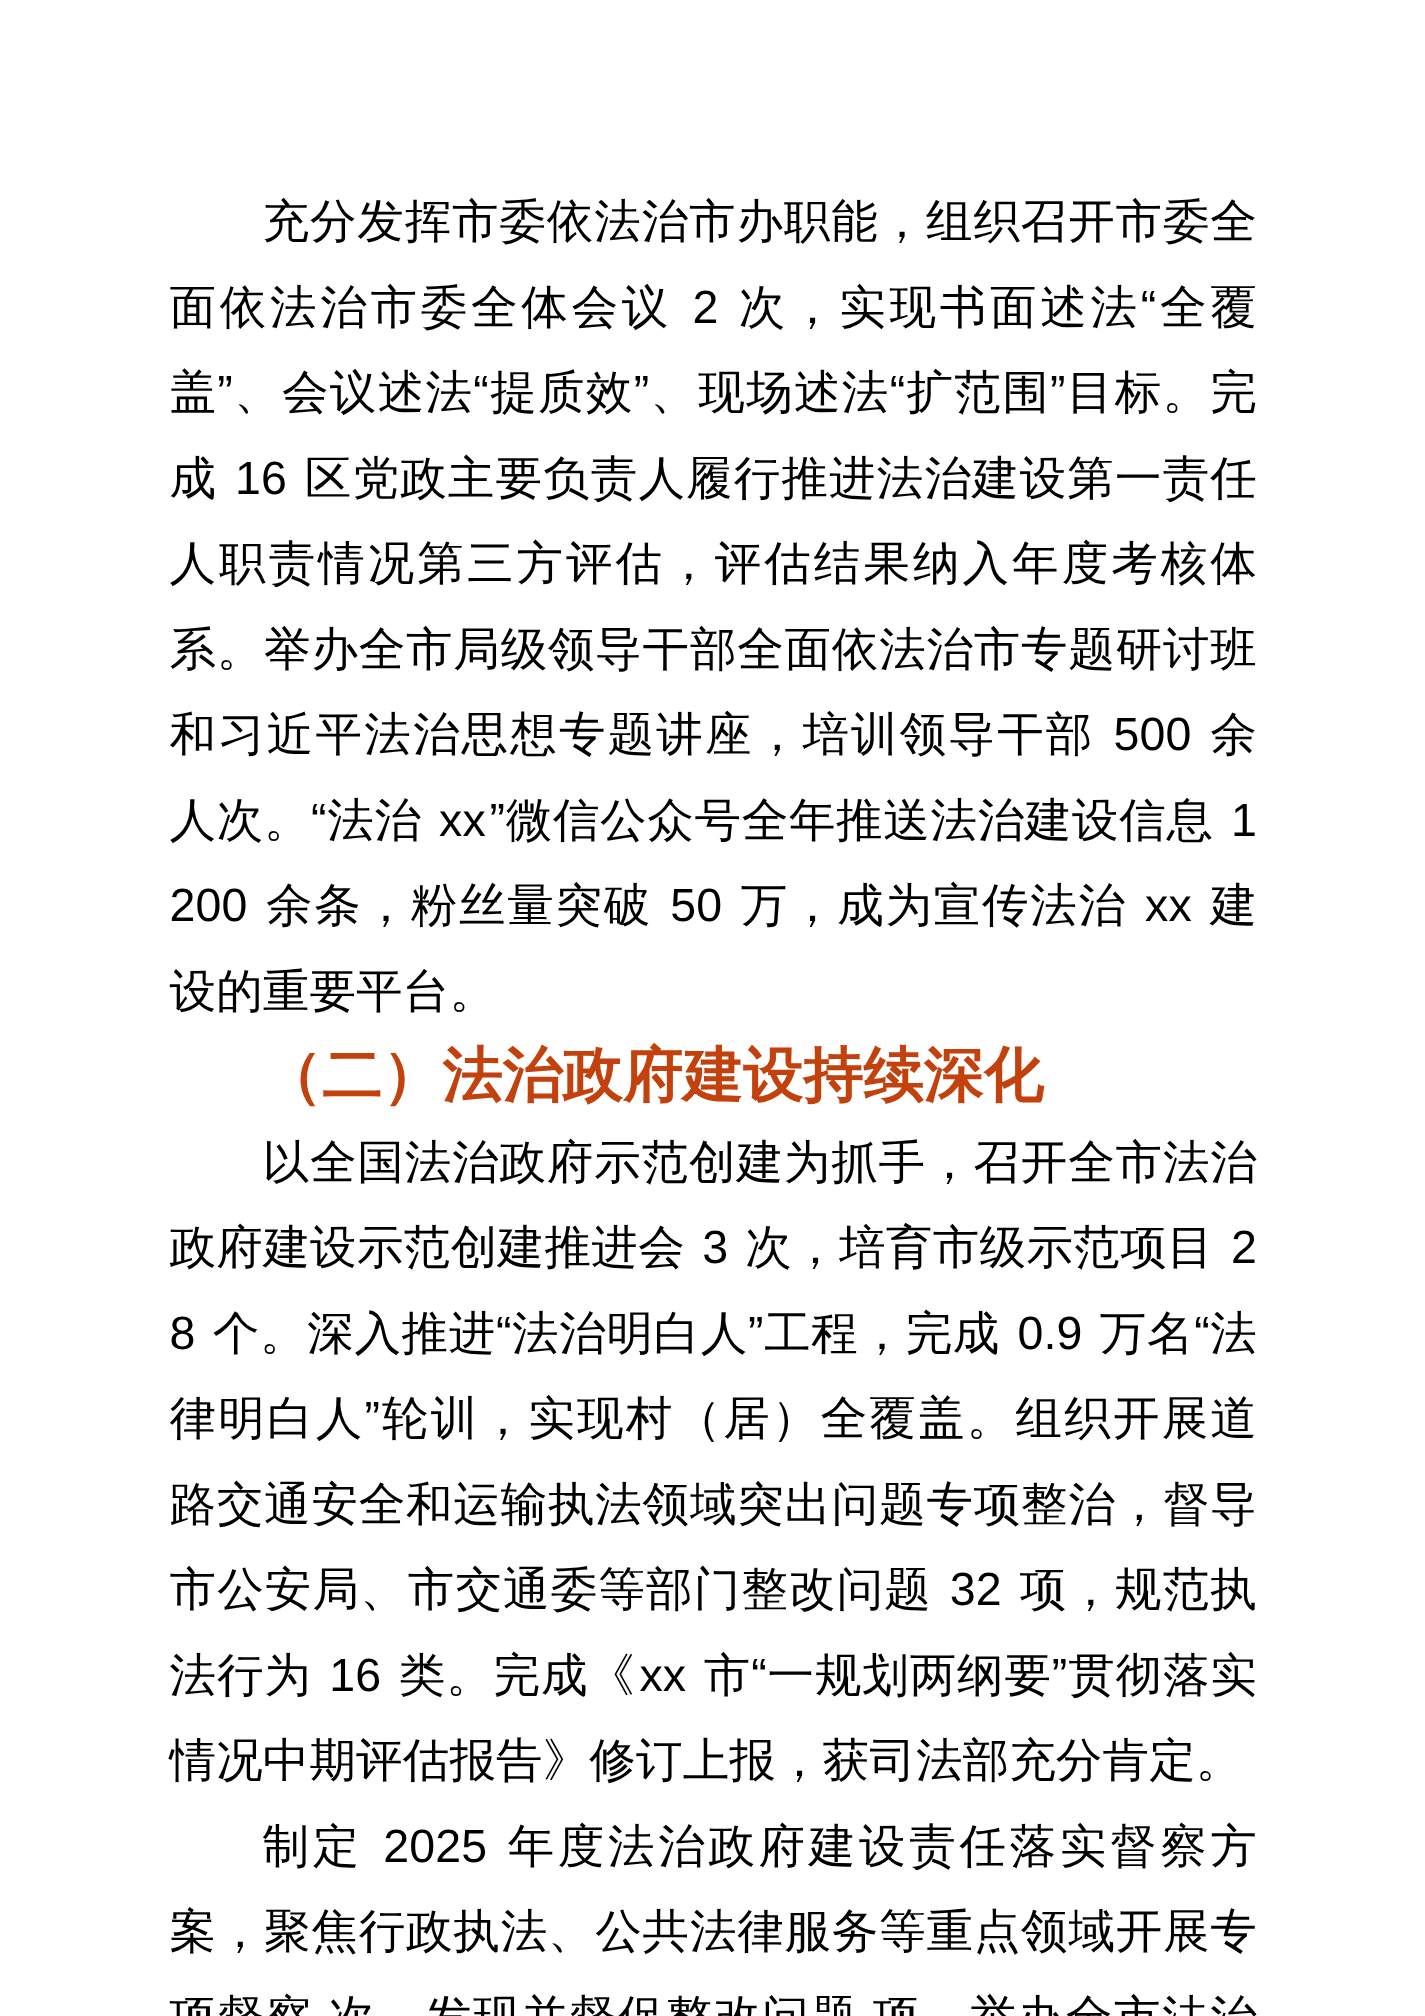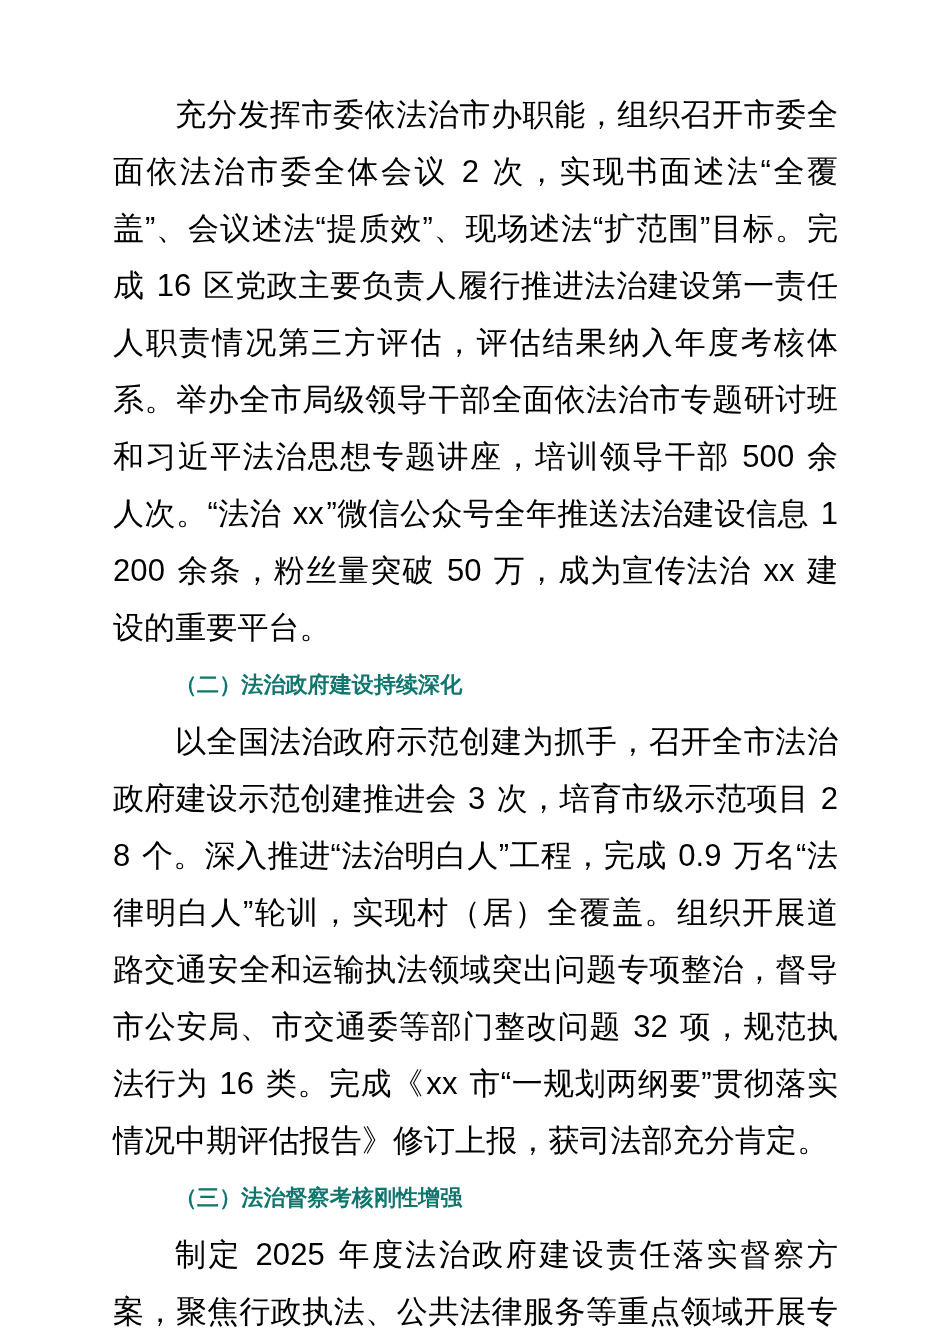--- a/index.html
+++ b/index.html
@@ -9,21 +9,21 @@
   }
 
   .page {
     position: relative;
     width: 950px;
     height: 1344px;
     background: #ffffff;
     margin: 0 auto;
     overflow: hidden;
     box-sizing: border-box;
-    padding: 86px 112px 0 113px;
+    padding: 119px 112px 0 113px;
   }
 
   .doc-body {
     width: 725px;
   }
 
   
   .para {
     font-family: "Liberation Sans", "DejaVu Sans", sans-serif;
     font-size: 31px;
@@ -33,23 +33,23 @@
     text-justify: inter-ideograph;
     text-indent: 62px;
     margin: 0;
     letter-spacing: 0.1px;
     word-break: break-all;
   }
 
   
   .heading {
     font-family: "Liberation Sans", "DejaVu Sans", sans-serif;
-    font-size: 22px;
+    font-size: 40px;
     line-height: 57px;
-    color: #0f766e;
+    color: #c2410c;
     font-weight: bold;
     text-indent: 62px;
     text-align: left;
     margin: 0;
     letter-spacing: 0.1px;
   }
 
   
   .num {
     padding: 0 2.5px;
@@ -60,18 +60,17 @@
 
 <div class="page">
   <div class="doc-body">
 
     <p class="para">充分发挥市委依法治市办职能，组织召开市委全面依法治市委全体会议 <span class="num">2</span> 次，实现书面述法“全覆盖”、会议述法“提质效”、现场述法“扩范围”目标。完成 <span class="num">16</span> 区党政主要负责人履行推进法治建设第一责任人职责情况第三方评估，评估结果纳入年度考核体系。举办全市局级领导干部全面依法治市专题研讨班和习近平法治思想专题讲座，培训领导干部 <span class="num">500</span> 余人次。“法治 <span class="num">xx</span>”微信公众号全年推送法治建设信息 <span class="num">1200</span> 余条，粉丝量突破 <span class="num">50</span> 万，成为宣传法治 <span class="num">xx</span> 建设的重要平台。</p>
 
     <p class="heading">（二）法治政府建设持续深化</p>
 
     <p class="para">以全国法治政府示范创建为抓手，召开全市法治政府建设示范创建推进会 <span class="num">3</span> 次，培育市级示范项目 <span class="num">28</span> 个。深入推进“法治明白人”工程，完成 <span class="num">0.9</span> 万名“法律明白人”轮训，实现村（居）全覆盖。组织开展道路交通安全和运输执法领域突出问题专项整治，督导市公安局、市交通委等部门整改问题 <span class="num">32</span> 项，规范执法行为 <span class="num">16</span> 类。完成《<span class="num">xx</span> 市“一规划两纲要”贯彻落实情况中期评估报告》修订上报，获司法部充分肯定。</p>
 
-    <p class="heading">（三）法治督察考核刚性增强</p>
 
     <p class="para">制定 <span class="num">2025</span> 年度法治政府建设责任落实督察方案，聚焦行政执法、公共法律服务等重点领域开展专项督察  次，发现并督促整改问题  项。举办全市法治督察工作骨干专题培训班 </p>
 
   </div>
 </div>
 
 </body></html>

